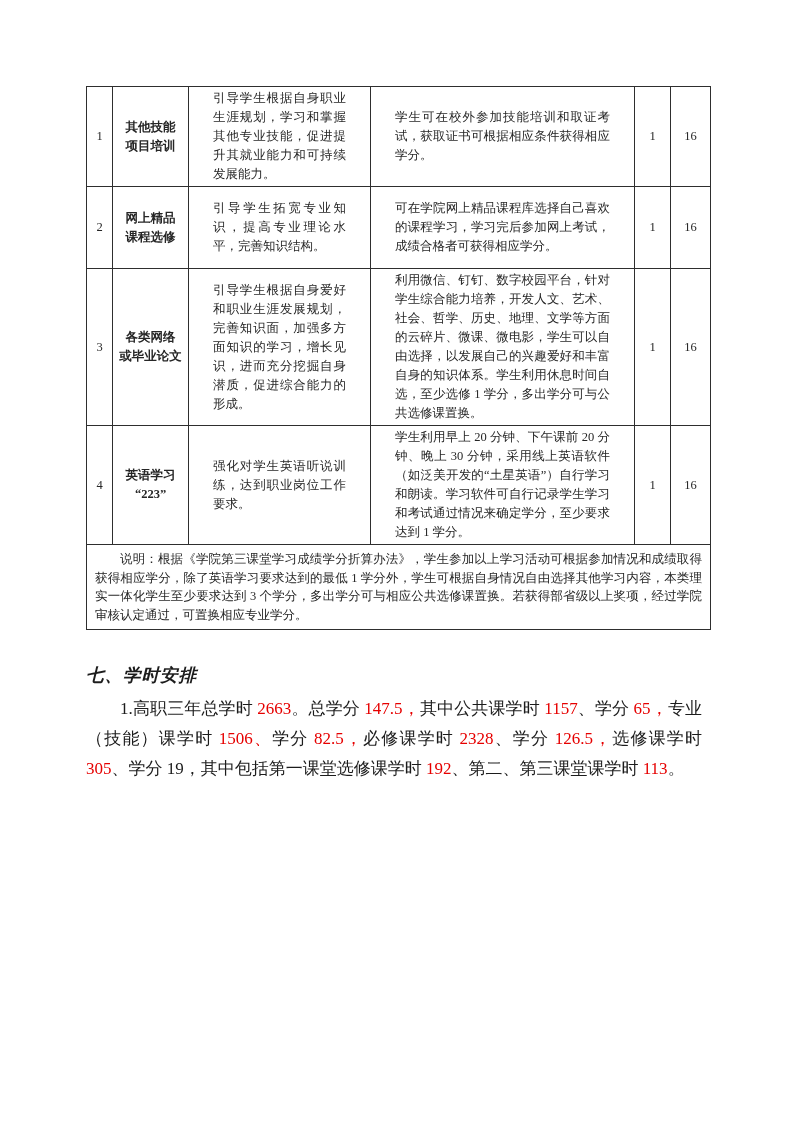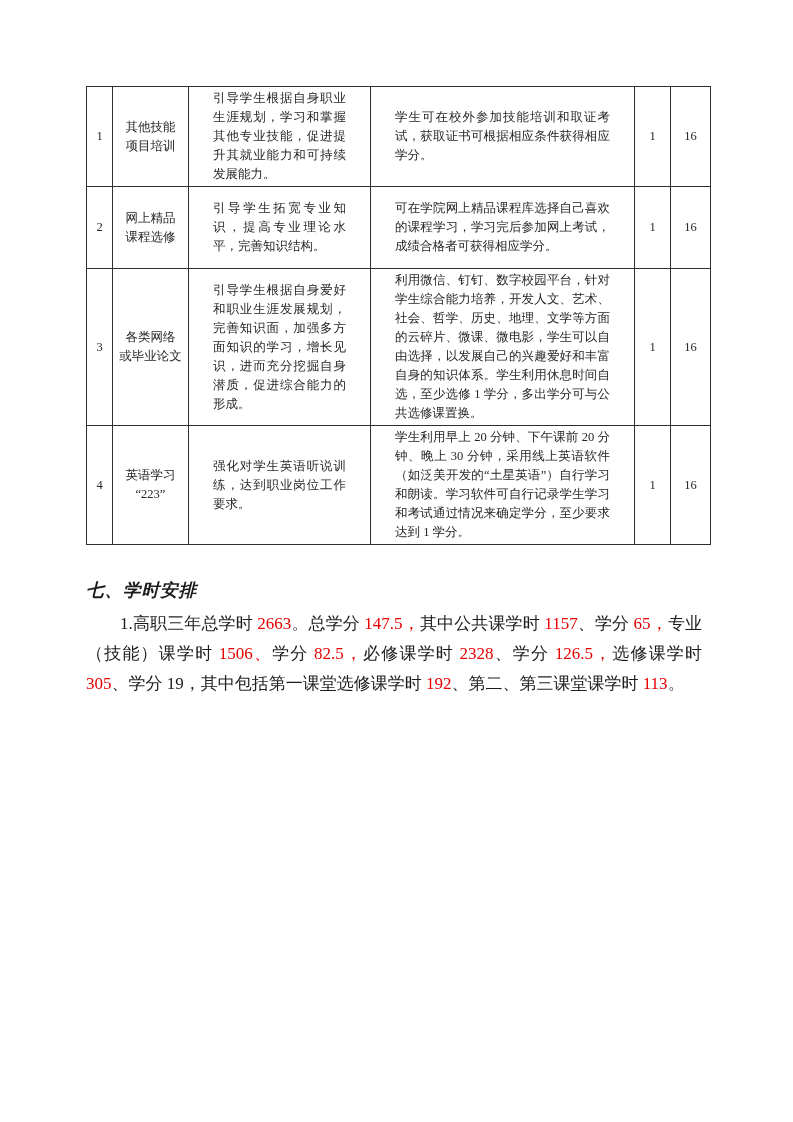--- a/index.html
+++ b/index.html
@@ -15,21 +15,21 @@
     border:1px solid #2e2e2e;font-size:12.5px;line-height:19px;
     vertical-align:middle;box-sizing:border-box;padding:2px 24px;color:#262626;
   }
   .credit-table tr:nth-child(1){height:90px;}
   .credit-table tr:nth-child(2){height:82px;}
   .credit-table tr:nth-child(3){height:145px;}
   .credit-table tr:nth-child(4){height:107px;}
   .credit-table tr:nth-child(5){height:34px;}
   .credit-table tr:nth-child(6){height:94px;}
   .credit-table td.c{text-align:center;padding:2px 1px;}
-  .credit-table td.name{text-align:center;white-space:pre-line;padding:14px 3px;}
+  .credit-table td.name{text-align:center;white-space:pre-line;padding:14px 3px;font-weight:bold;}
   .credit-table td.just{text-align:justify;text-justify:inter-character;}
   .credit-table td.note{
     text-indent:2em;text-align:justify;vertical-align:top;
     padding:5px 8px;line-height:18.5px;font-size:12.5px;
   }
   .credit-table td.subtotal{text-align:center;font-size:13px;letter-spacing:2px;}
   .sec-title{
     margin:33px 0 0 0;font-size:17.5px;font-weight:bold;color:#1c1c1c;
     letter-spacing:1px;
     font-style:italic;
@@ -83,20 +83,23 @@
         </tr>
         <tr>
           <td class="c">4</td>
           <td class="name">英语学习
 “223”</td>
           <td class="just">强化对学生英语听说训练，达到职业岗位工作要求。</td>
           <td class="just">学生利用早上 20 分钟、下午课前 20 分钟、晚上 30 分钟，采用线上英语软件（如泛美开发的“土星英语”）自行学习和朗读。学习软件可自行记录学生学习和考试通过情况来确定学分，至少要求达到 1 学分。</td>
           <td class="c">1</td>
           <td class="c">16</td>
         </tr>
+        <tr>
+          <td class="note" colspan="6">说明：根据《学院第三课堂学习成绩学分折算办法》，学生参加以上学习活动可根据参加情况和成绩取得获得相应学分，除了英语学习要求达到的最低 1 学分外，学生可根据自身情况自由选择其他学习内容，本类理实一体化学生至少要求达到 3 个学分，多出学分可与相应公共选修课置换。若获得部省级以上奖项，经过学院审核认定通过，可置换相应专业学分。</td>
+        </tr>
       </tbody>
   </table>
 
   <h2 class="sec-title">七、学时安排</h2>
 
   <div>
       <p class="par"><span>1.高职三年总学时 </span><span class="red">2663</span><span>。总学分 </span><span class="red">147.5，</span><span>其中公共课学时 </span><span class="red">1157</span><span>、学分 </span><span class="red">65，</span><span>专业（技能）课学时 </span><span class="red">1506、</span><span>学分 </span><span class="red">82.5，</span><span>必修课学时 </span><span class="red">2328</span><span>、学分 </span><span class="red">126.5，</span><span>选修课学时 </span><span class="red">305</span><span>、学分 19，其中包括第一课堂选修课学时 </span><span class="red">192</span><span>、第二、第三课堂课学时 </span><span class="red">113</span><span>。</span></p>
     </div>
 </div>
 

